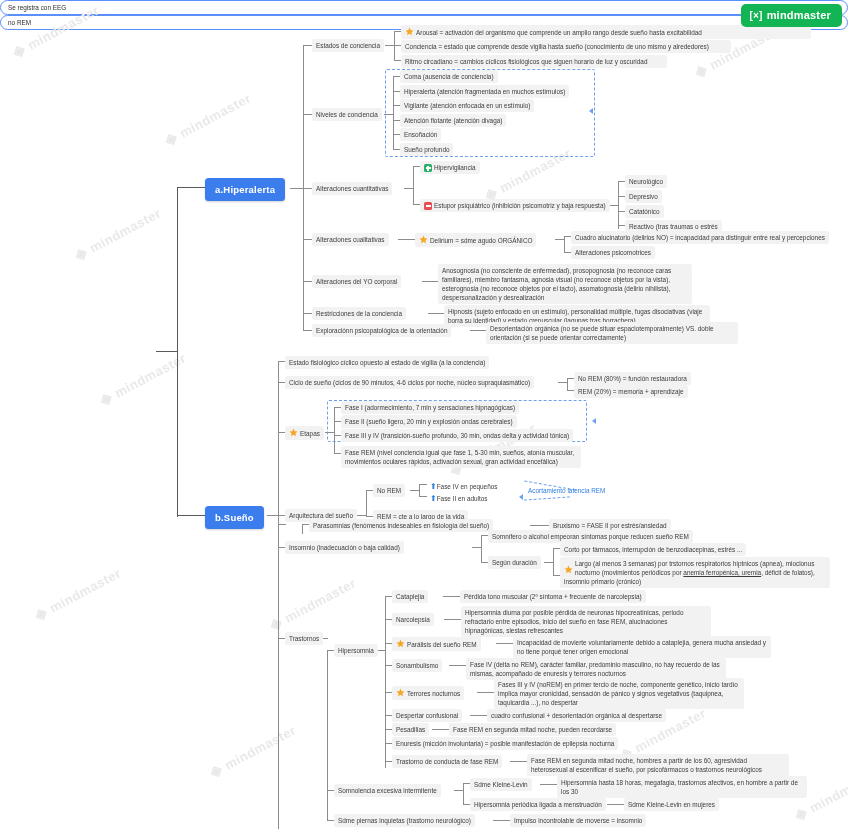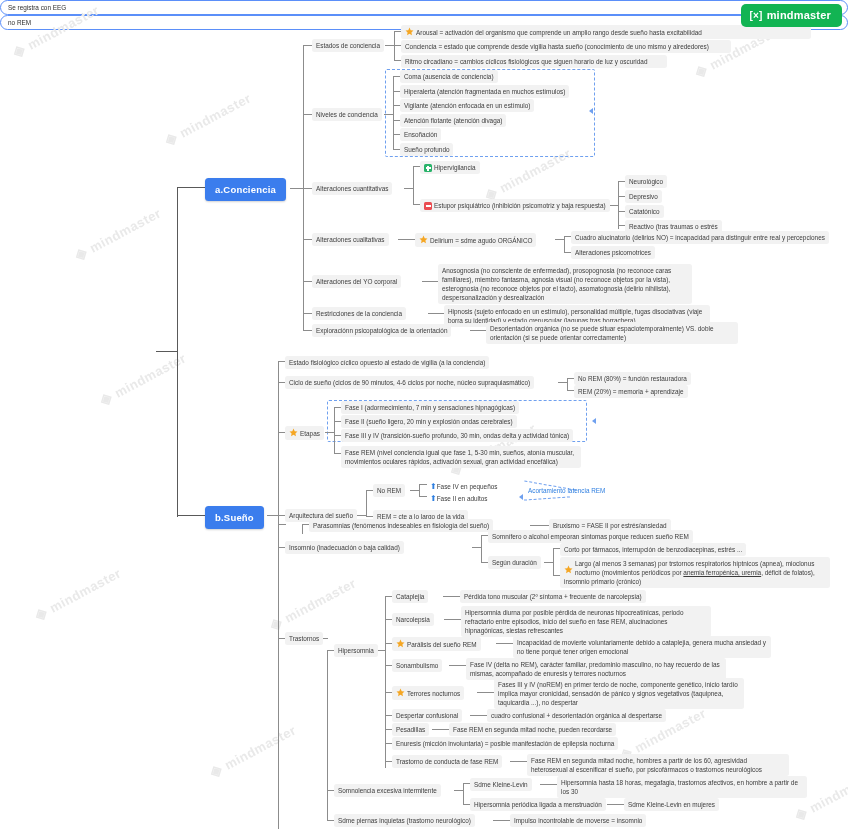--- a/index.html
+++ b/index.html
@@ -158,21 +158,21 @@
   <div id="logo">
     <span class="mlg">[×]</span>
     <span>mindmaster</span>
   </div>
 
   <div class="ln lnh thick" style="left:156px; top:351px; width:22px;"></div>
   <div class="ln lnv thick" style="left:177px; top:187px; height:330px;"></div>
   <div class="ln lnh thick" style="left:177px; top:187px; width:28px;"></div>
   <div class="ln lnh thick" style="left:177px; top:515px; width:28px;"></div>
 
-  <div class="node main" style="left:205px; top:178px;">a.Conciencia</div>
+  <div class="node main" style="left:205px; top:178px;">a.Hiperalerta</div>
   <div class="ln lnh" style="left:290px; top:188px; width:14px;"></div>
   <div class="ln lnv" style="left:303px; top:45px; height:285px;"></div>
 
   <div class="ln lnh" style="left:303px; top:45px; width:10px;"></div>
   <div class="node" style="left:312px; top:39px;">Estados de conciencia</div>
   <div class="ln lnh" style="left:385px; top:45px; width:10px;"></div>
   <div class="ln lnv" style="left:394px; top:31px; height:30px;"></div>
   <div class="ln lnh" style="left:394px; top:31px; width:8px;"></div>
   <div class="ln lnh" style="left:394px; top:45px; width:8px;"></div>
   <div class="ln lnh" style="left:394px; top:60px; width:8px;"></div>

